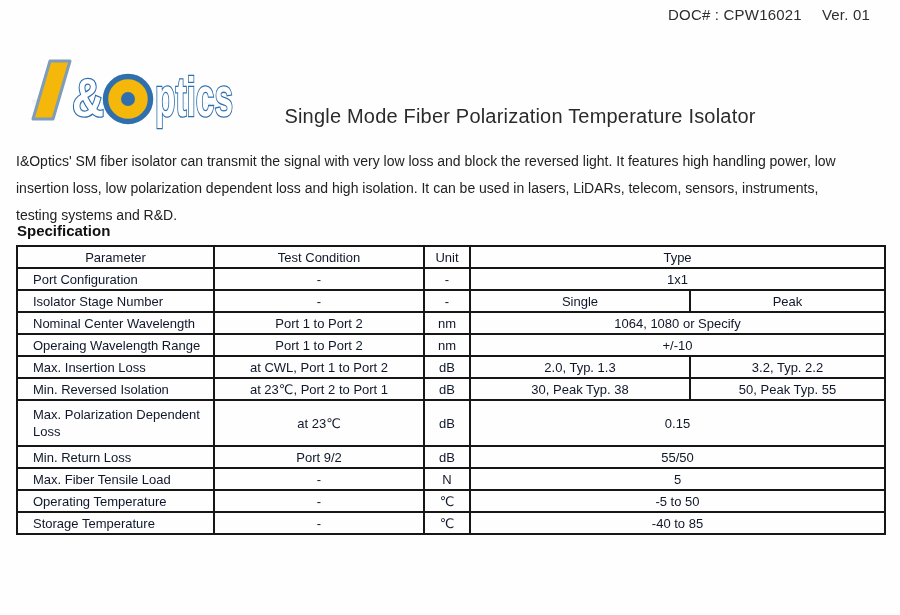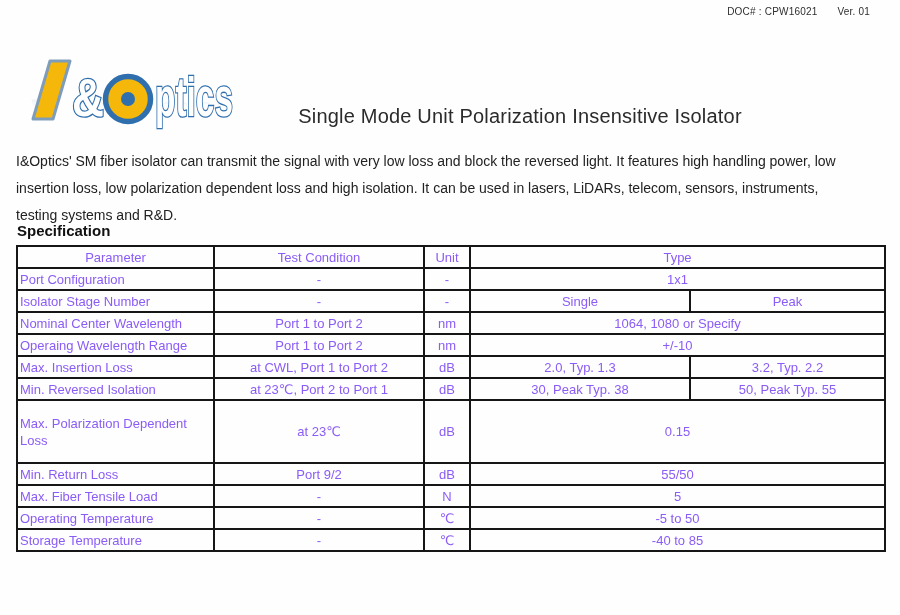--- a/index.html
+++ b/index.html
@@ -11,21 +11,21 @@
     position: relative;
     overflow: hidden;
   }
   .page {
     position: absolute; left: 0; top: 0;
     width: 900px; height: 615px;
     background: #fefefe;
   }
   .doc-ref {
     position: absolute; top: 6px; right: 30px;
-    font-size: 10px; color: #2e2e2e; font-weight: 500;
+    font-size: 15px; color: #2e2e2e; font-weight: 500;
     letter-spacing: 0.2px;
   }
   .doc-ref .ver { margin-left: 20px; }
   .logo-wrap {
     position: absolute; left: 15px; top: 56px;
     width: 222px; height: 76px;
     -webkit-box-reflect: below -44px linear-gradient(transparent 72%, rgba(60,90,120,0.25));
   }
   .page-title {
     position: absolute; left: 240px; top: 105px; width: 560px;
@@ -40,37 +40,37 @@
   }
   .section-heading {
     position: absolute; left: 17px; top: 222px;
     font-size: 15px; font-weight: 700; color: #111;
   }
   table.spec {
     position: absolute; left: 16px; top: 245px;
     width: 868px;
     border-collapse: collapse;
     table-layout: fixed;
-    font-size: 13px; color: #8b5cf6;
+    font-size: 13px; color: #0f172a;
   }
   table.spec th, table.spec td {
     border: 2px solid #161616;
     text-align: center;
     vertical-align: middle;
     font-weight: 400;
     line-height: 17px;
     padding: 0 2px;
     overflow: hidden;
   }
   table.spec td.left {
     text-align: left;
-    padding-left: 2px;
+    padding-left: 15px;
   }
   tr.h22 { height: 22px; }
-  tr.h46 { height: 63px; }
+  tr.h46 { height: 46px; }
   tr.h47 { height: 47px; }
 </style>
 </head>
 <body>
 
 <div class="page">
 
   <div class="doc-ref">
     <span>DOC# : CPW16021</span><span class="ver">Ver. 01</span>
   </div>
@@ -82,21 +82,21 @@
 
       <text x="57" y="60" font-size="54" font-weight="bold" fill="#ffffff" stroke="#2f6fae" stroke-width="2.6" paint-order="stroke" textLength="32" lengthAdjust="spacingAndGlyphs">&amp;</text>
 
       <circle cx="113" cy="43" r="22.5" fill="#f4b70a" stroke="#2f6fae" stroke-width="5.5"></circle>
       <circle cx="113" cy="43" r="7" fill="#2f6fae"></circle>
 
       <text x="140" y="60" font-size="55" font-weight="bold" fill="#ffffff" stroke="#2f6fae" stroke-width="2.6" paint-order="stroke" textLength="78" lengthAdjust="spacingAndGlyphs">ptics</text>
     </svg>
   </div>
 
-  <div class="page-title">Single Mode Unit Polarization Insensitive Isolator</div>
+  <div class="page-title">Single Mode Fiber Polarization Temperature Isolator</div>
 
   <div class="description">I&amp;Optics' SM fiber isolator can transmit the signal with very low loss and block the reversed light. It features high handling power, low
 insertion loss, low polarization dependent loss and high isolation. It can be used in lasers, LiDARs, telecom, sensors, instruments,
 testing systems and R&amp;D.</div>
 
   <div class="section-heading">Specification</div>
 
   <table class="spec">
     <colgroup>
       <col style="width:197px">

